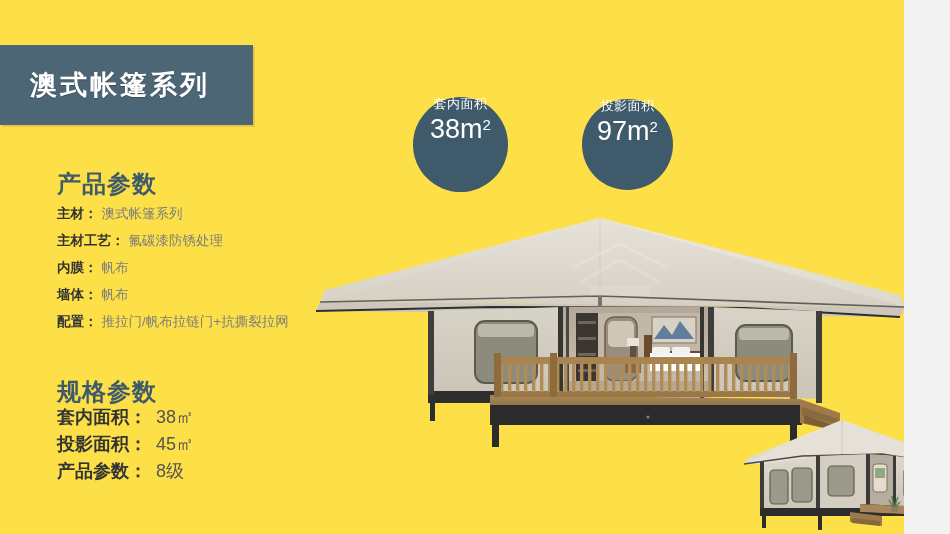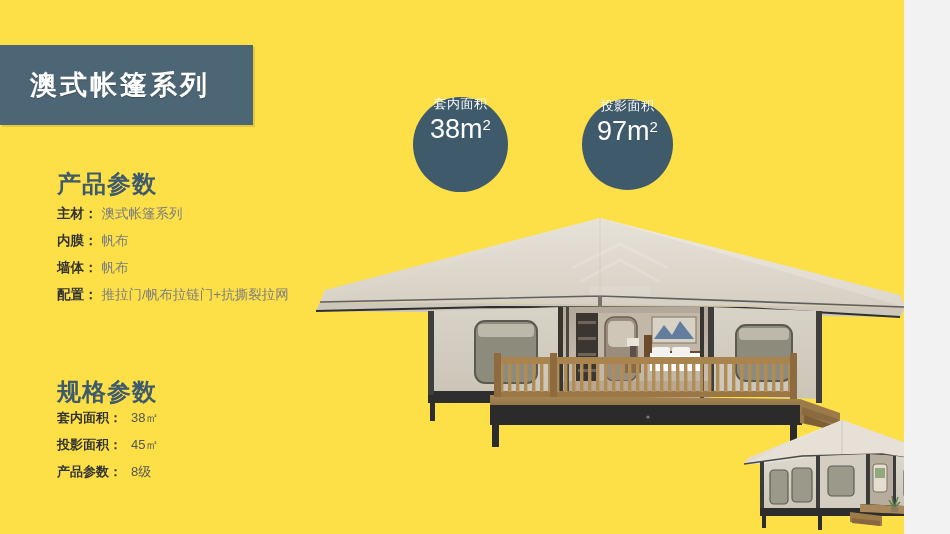--- a/index.html
+++ b/index.html
@@ -31,21 +31,21 @@
   }
   #head-product{top:168px;}
   #head-spec{top:376px;text-align:right;}
 
   .param-list{position:absolute;left:57px;top:200px;width:330px;}
   .param-row{height:27px;line-height:27px;white-space:nowrap;font-size:13.5px;}
   .param-row .k{color:#333333;font-weight:bold;}
   .param-row .v{color:#7d7d7d;margin-left:4px;}
 
   .spec-list{position:absolute;left:57px;top:404px;width:280px;}
-  .spec-row{height:27px;line-height:27px;white-space:nowrap;font-size:13px;}
+  .spec-row{height:27px;line-height:27px;white-space:nowrap;font-size:18px;}
   .spec-row .k{color:#333333;font-weight:bold;}
   .spec-row .v{color:#555555;margin-left:9px;}
 
   
   .badge{
     position:absolute;border-radius:50%;background:#3f5a6b;
     display:flex;flex-direction:column;align-items:center;justify-content:flex-start;
     color:#ffffff;
   }
   .badge .lbl{font-size:13px;letter-spacing:.5px;line-height:1;margin-bottom:6px;opacity:.97;}
@@ -73,20 +73,23 @@
 
   <div class="title-banner">
     <span class="t">澳式帐篷系列</span>
   </div>
 
   <div class="section-head" id="head-product">产品参数</div>
 
   <div class="param-list">
     <div class="param-row">
       <span class="k">主材：</span><span class="v">澳式帐篷系列</span>
+    </div>
+    <div class="param-row">
+      <span class="k">主材工艺：</span><span class="v">氟碳漆防锈处理</span>
     </div>
     <div class="param-row">
       <span class="k">内膜：</span><span class="v">帆布</span>
     </div>
     <div class="param-row">
       <span class="k">墙体：</span><span class="v">帆布</span>
     </div>
     <div class="param-row">
       <span class="k">配置：</span><span class="v">推拉门/帆布拉链门+抗撕裂拉网</span>
     </div>

